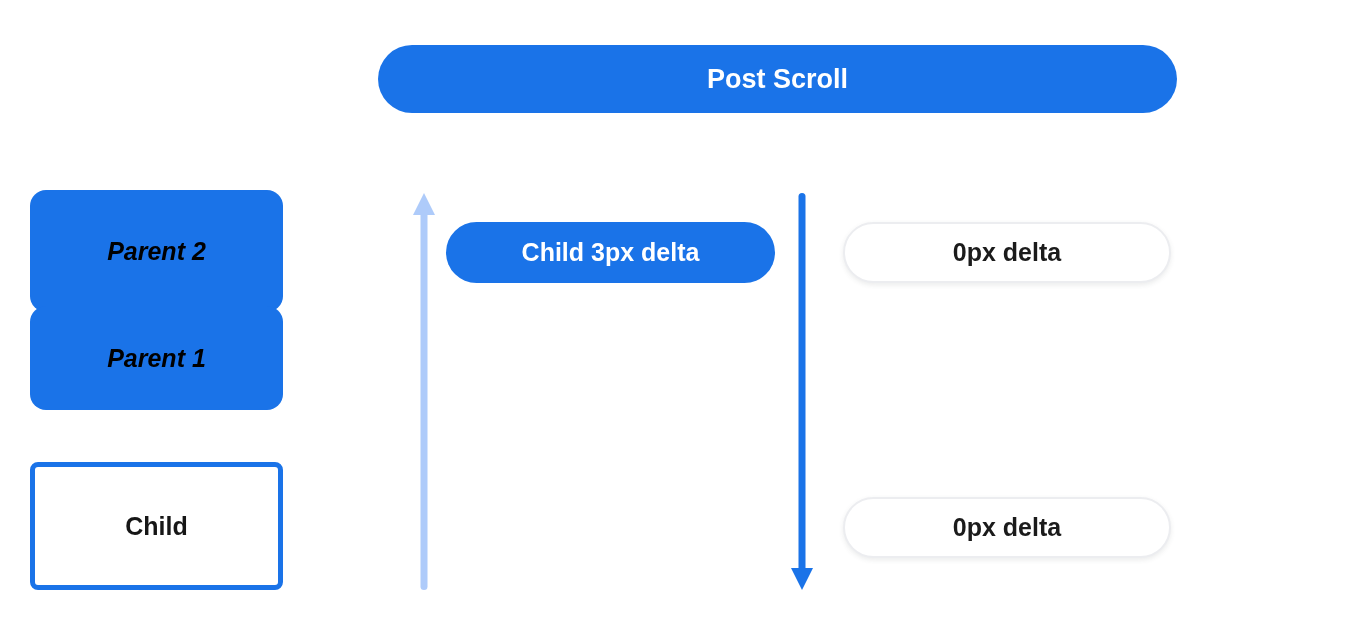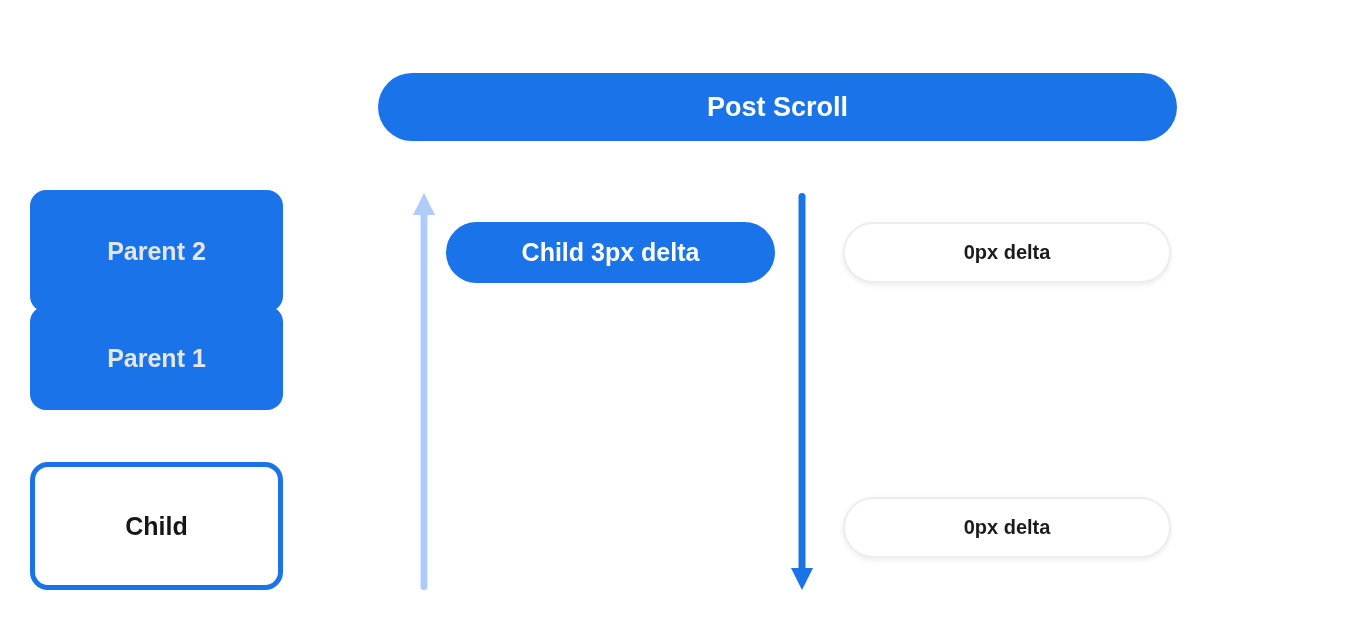--- a/index.html
+++ b/index.html
@@ -34,61 +34,61 @@
     color: #1b1b1b;
     border: 2px solid #ecedf0;
     box-shadow: 0 2px 5px rgba(60,64,67,0.10);
   }
   .header-pill {
     left: 378px;
     top: 45px;
     width: 799px;
     height: 68px;
     font-size: 27px;
-    margin-top: 28px;
   }
   .box {
     position: absolute;
     left: 30px;
     width: 253px;
     display: flex;
     align-items: center;
     justify-content: center;
     border-radius: 16px;
     font-weight: 700;
     font-size: 25px;
     box-sizing: border-box;
   }
   .box-filled {
     background: #1A73E8;
-    color: #e5e5e5;
+    color: #000000;
+    font-style: italic;
   }
   .box-parent2 { top: 190px; height: 122px; }
   .box-parent1 { top: 306px; height: 104px; }
   .box-child {
     top: 462px;
     height: 128px;
     background: #ffffff;
     color: #161616;
     border: 5px solid #1A73E8;
-    border-radius: 18px;
+    border-radius: 8px;
   }
   .mid-pill {
     left: 446px;
     width: 329px;
     height: 61px;
     font-size: 25px;
   }
   .mid-pill-1 { top: 222px; }
   .mid-pill-2 { top: 360px; }
   .right-pill {
     left: 843px;
     width: 328px;
     height: 61px;
-    font-size: 20px;
+    font-size: 25px;
   }
   .right-pill-1 { top: 222px; }
   .right-pill-2 { top: 497px; }
   .arrow-svg {
     position: absolute;
     display: block;
   }
   .arrow-up-svg { left: 409px; top: 193px; }
   .arrow-down-svg { left: 787px; top: 193px; }
 </style>

